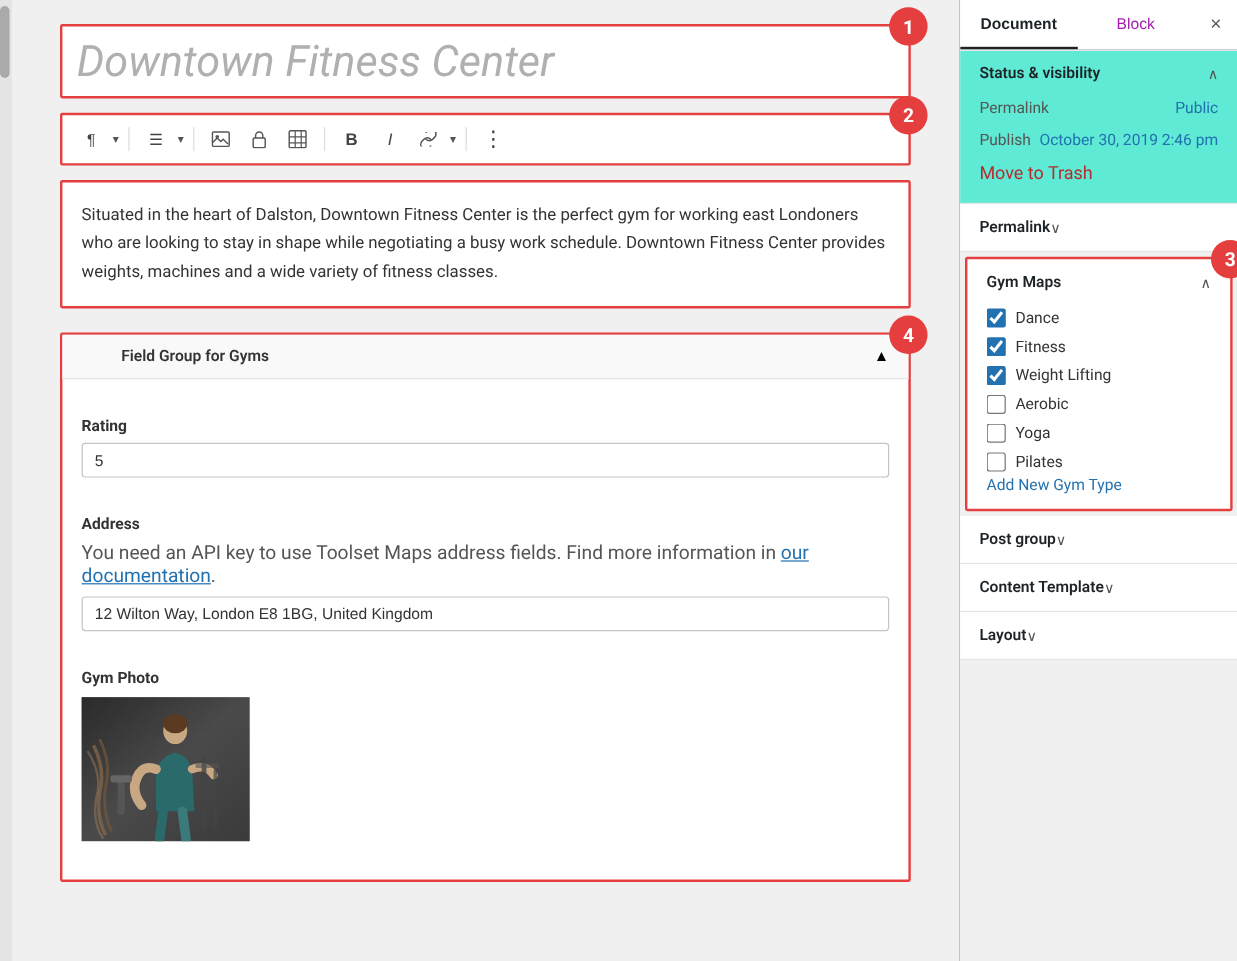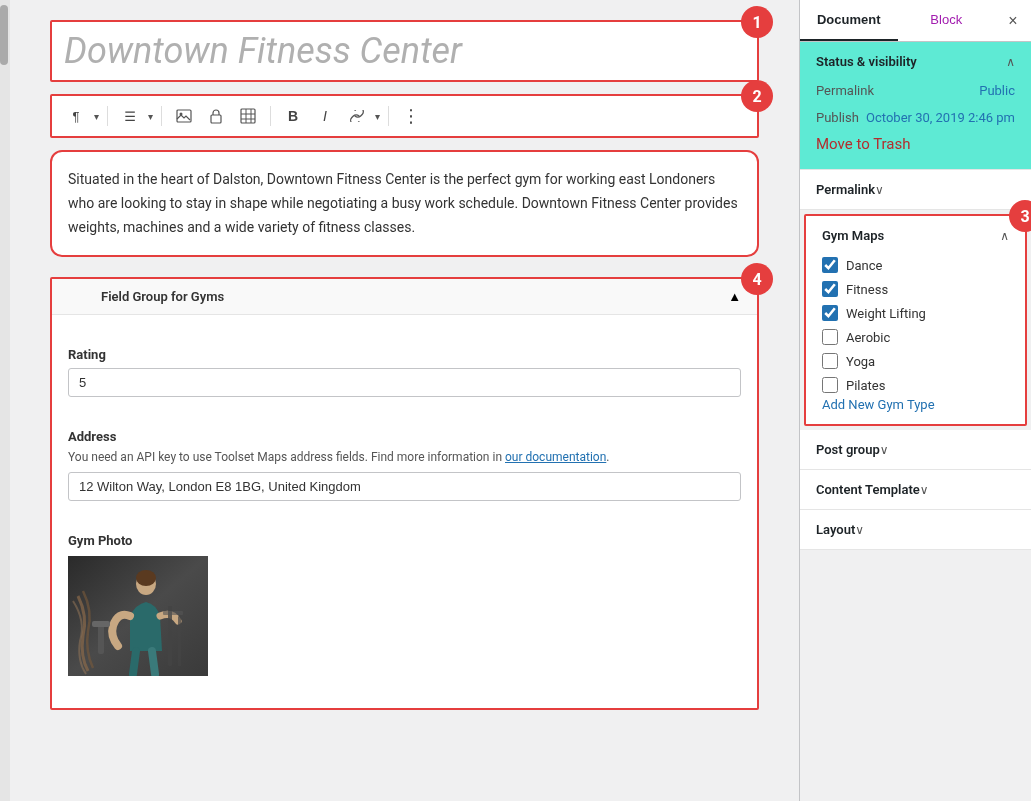--- a/index.html
+++ b/index.html
@@ -87,21 +87,21 @@
     }
 
     .toolbar-arrow {
       font-size: 10px;
       color: #555;
     }
 
     
     .content-block {
       border: 2px solid #e53e3e;
-      border-radius: 12px;
+      border-radius: 2px;
       position: relative;
       padding: 16px;
       background: #fff;
       margin-bottom: 20px;
     }
 
     .content-text {
       font-size: 14px;
       line-height: 1.7;
       color: #333;
@@ -153,21 +153,21 @@
       color: #333;
       margin-bottom: 16px;
     }
 
     .field-section {
       margin-bottom: 16px;
       margin-top: 16px;
     }
 
     .api-notice {
-      font-size: 12px;
+      font-size: 16px;
       color: #555;
       margin-bottom: 8px;
     }
 
     .api-link {
       color: #2271b1;
       text-decoration: underline;
     }
 
     .gym-photo-label {

